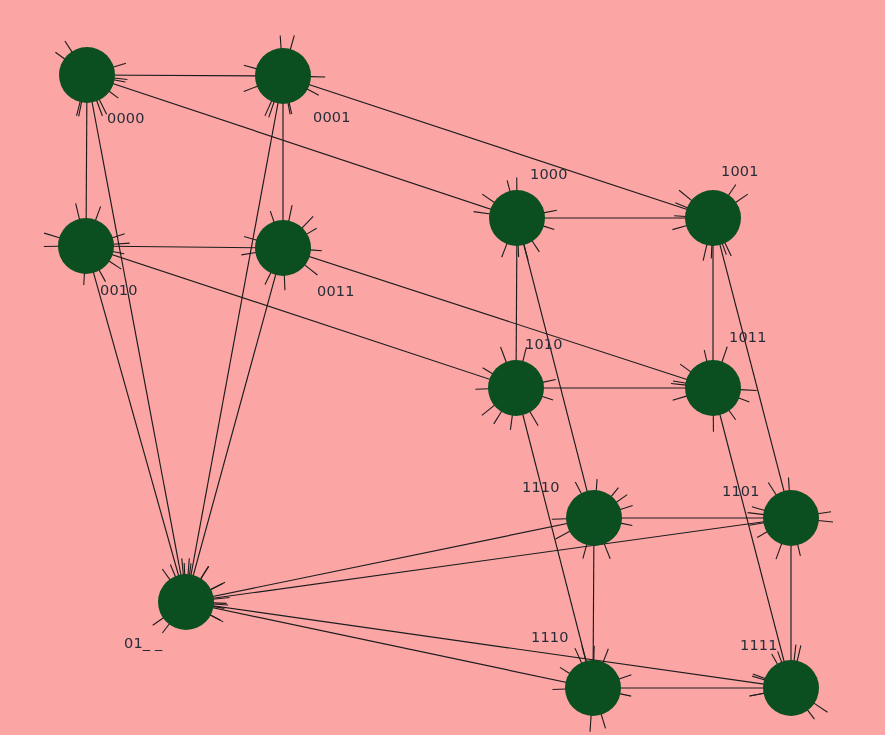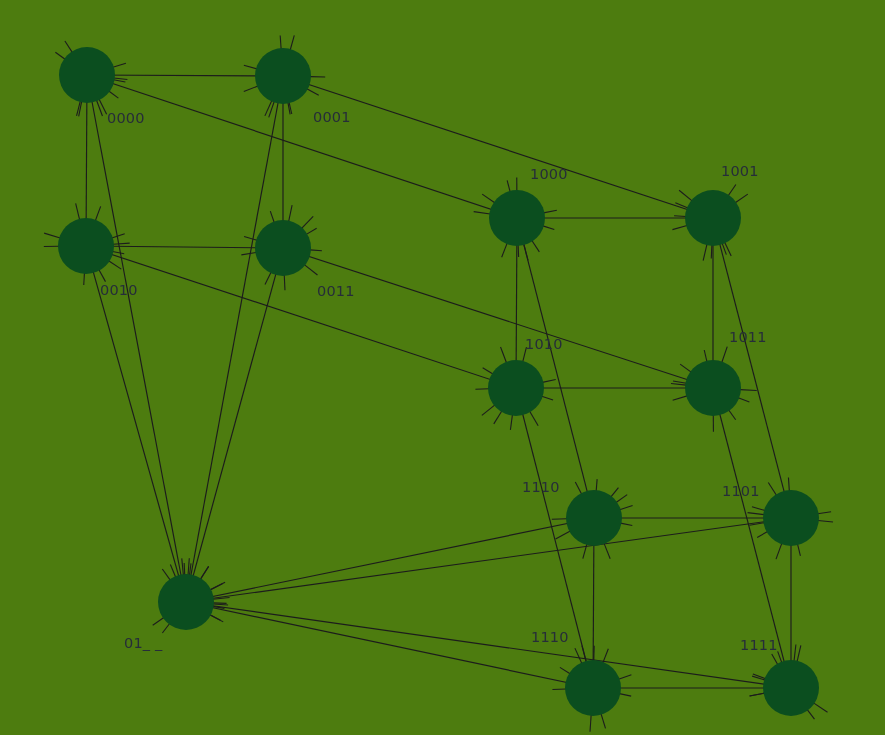--- a/index.html
+++ b/index.html
@@ -5,21 +5,21 @@
 <style>
   html, body {
     margin: 0;
     padding: 0;
     background: #ffffff;
   }
   .stage {
     position: relative;
     width: 885px;
     height: 735px;
-    background: #4d7c0f;
+    background: #fca5a5;
     overflow: hidden;
     font-family: "DejaVu Sans", "Liberation Sans", sans-serif;
   }
   svg text {
     font-family: "DejaVu Sans", "Liberation Sans", sans-serif;
     font-size: 14.5px;
     letter-spacing: 0.2px;
   }
 </style>
 </head>

